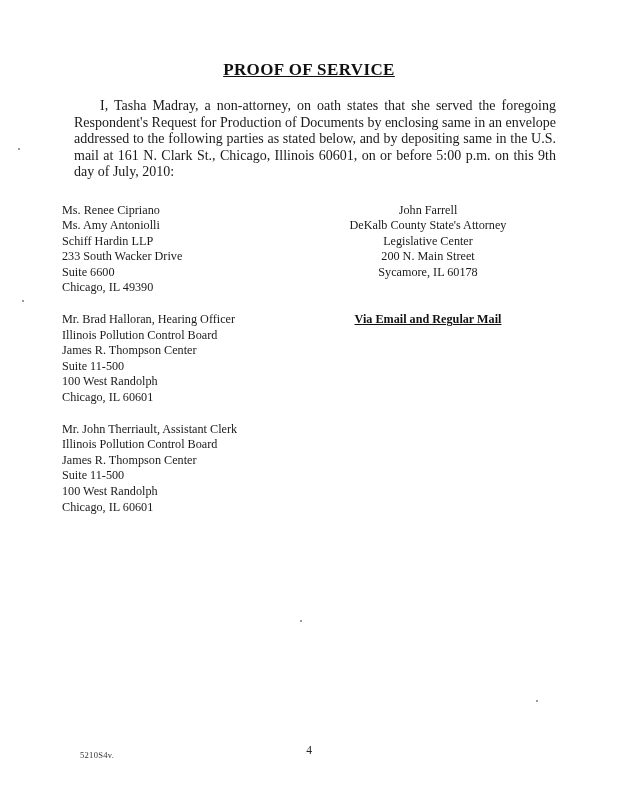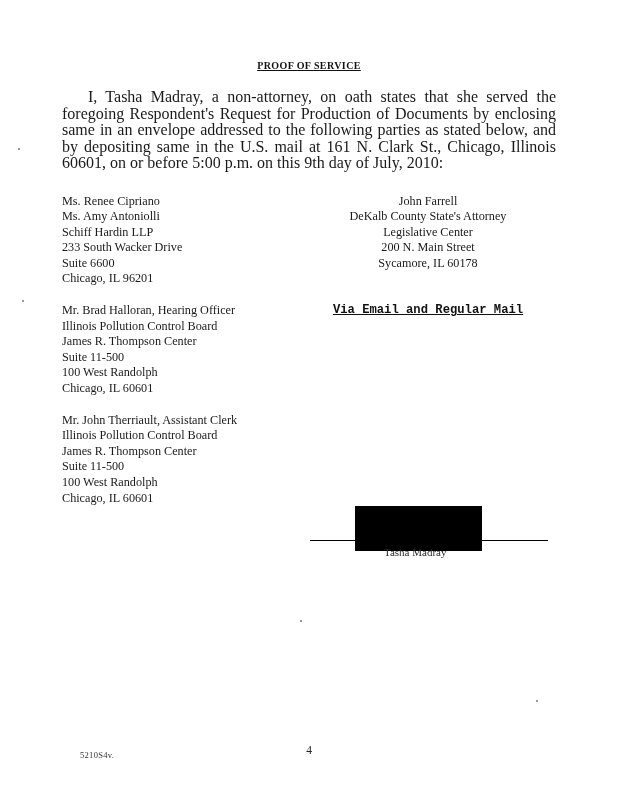--- a/index.html
+++ b/index.html
@@ -18,31 +18,31 @@
   }
   .doc-body {
     position: absolute;
     left: 62px;
     top: 60px;
     width: 494px;
   }
   .title {
     text-align: center;
     font-weight: bold;
-    font-size: 10px;
+    font-size: 17px;
     letter-spacing: 0.4px;
     text-decoration: underline;
     margin: 0 0 18px 0;
     color: #111;
   }
   .intro {
-    font-size: 16px;
+    font-size: 14px;
     line-height: 16.5px;
     text-align: justify;
-    margin: 0 0 22px 0;
+    margin: 0 0 22px 12px;
     color: #1a1a1a;
     text-indent: 26px;
   }
   .columns {
     position: relative;
   }
   .block-row {
     display: flex;
     margin-bottom: 16px;
   }
@@ -59,21 +59,20 @@
     line-height: 15.6px;
     color: #1a1a1a;
     white-space: pre-line;
   }
   .via-email {
     font-size: 12.2px;
     font-weight: bold;
     text-decoration: underline;
     line-height: 15.6px;
     color: #111;
-    font-family: Liberation Mono, monospace;
   }
   .sig-area {
     position: absolute;
     left: 300px;
     top: 478px;
     width: 250px;
     height: 90px;
   }
   .sig-line {
     position: absolute;
@@ -137,21 +136,21 @@
 
     <div class="columns">
 
       <div class="block-row">
         <div class="col-left">
           <div class="addr">Ms. Renee Cipriano
 Ms. Amy Antoniolli
 Schiff Hardin LLP
 233 South Wacker Drive
 Suite 6600
-Chicago, IL 96201</div>
+Chicago, IL 49390</div>
         </div>
         <div class="col-right">
           <div class="addr">John Farrell
 DeKalb County State's Attorney
 Legislative Center
 200 N. Main Street
 Sycamore, IL  60178</div>
         </div>
       </div>
 
@@ -179,25 +178,20 @@
 Chicago, IL  60601</div>
         </div>
         <div class="col-right">
           <div class="addr"></div>
         </div>
       </div>
 
     </div>
   </div>
 
-  <div class="sig-area">
-    <div class="sig-line"></div>
-    <div class="sig-redaction"></div>
-    <div class="sig-name">Tasha Madray</div>
-  </div>
 
   <div class="footer-code">5210S4v.</div>
   <div class="page-number">4</div>
 
   <div class="speck" style="left:18px; top:148px;"></div>
   <div class="speck" style="left:22px; top:300px;"></div>
   <div class="speck" style="left:536px; top:700px;"></div>
   <div class="speck" style="left:300px; top:620px;"></div>
 
 </div>

